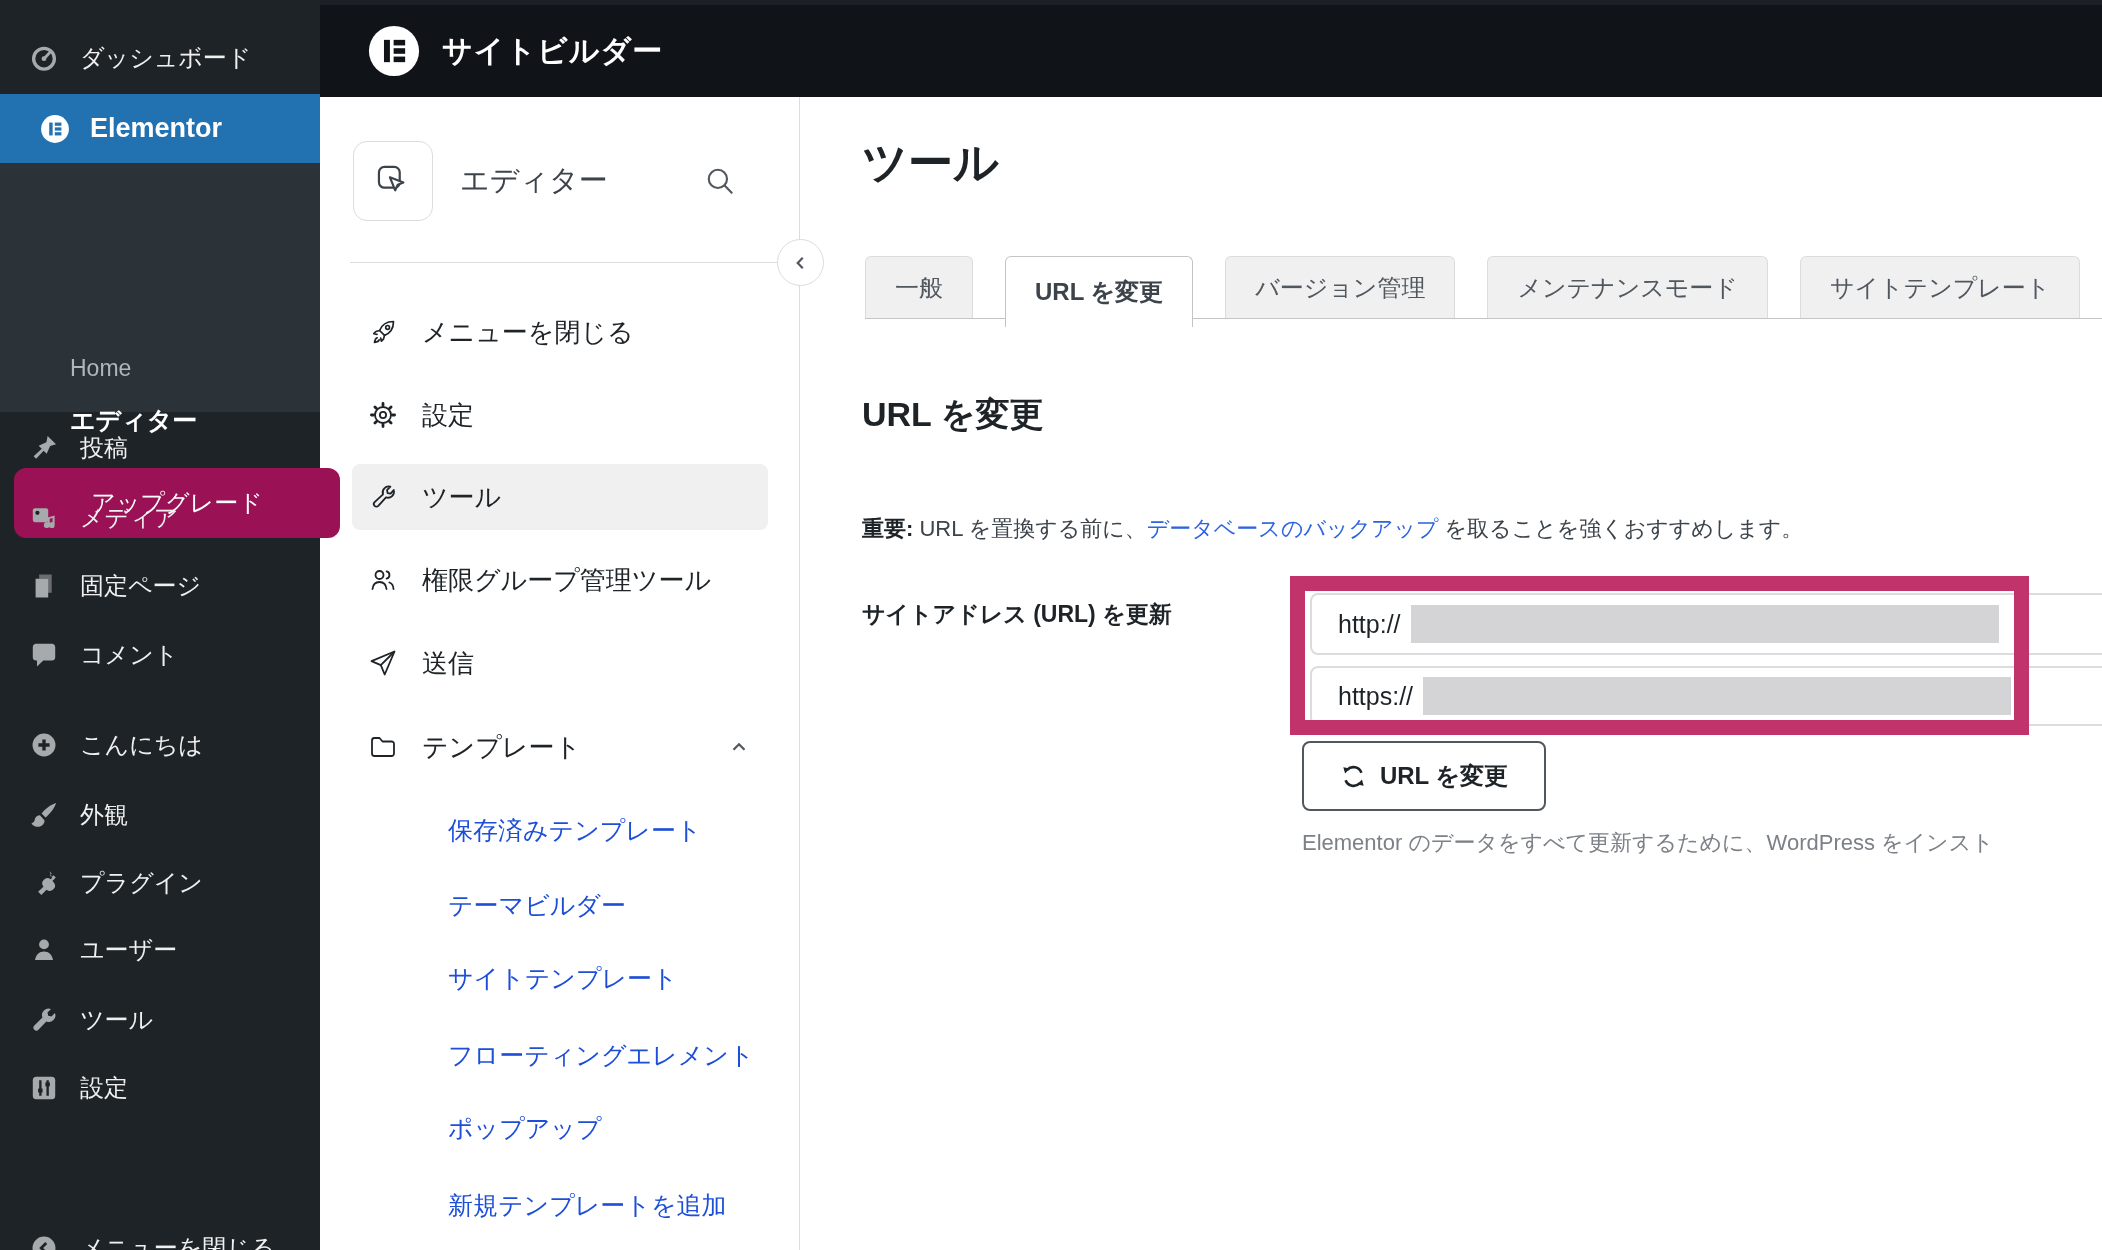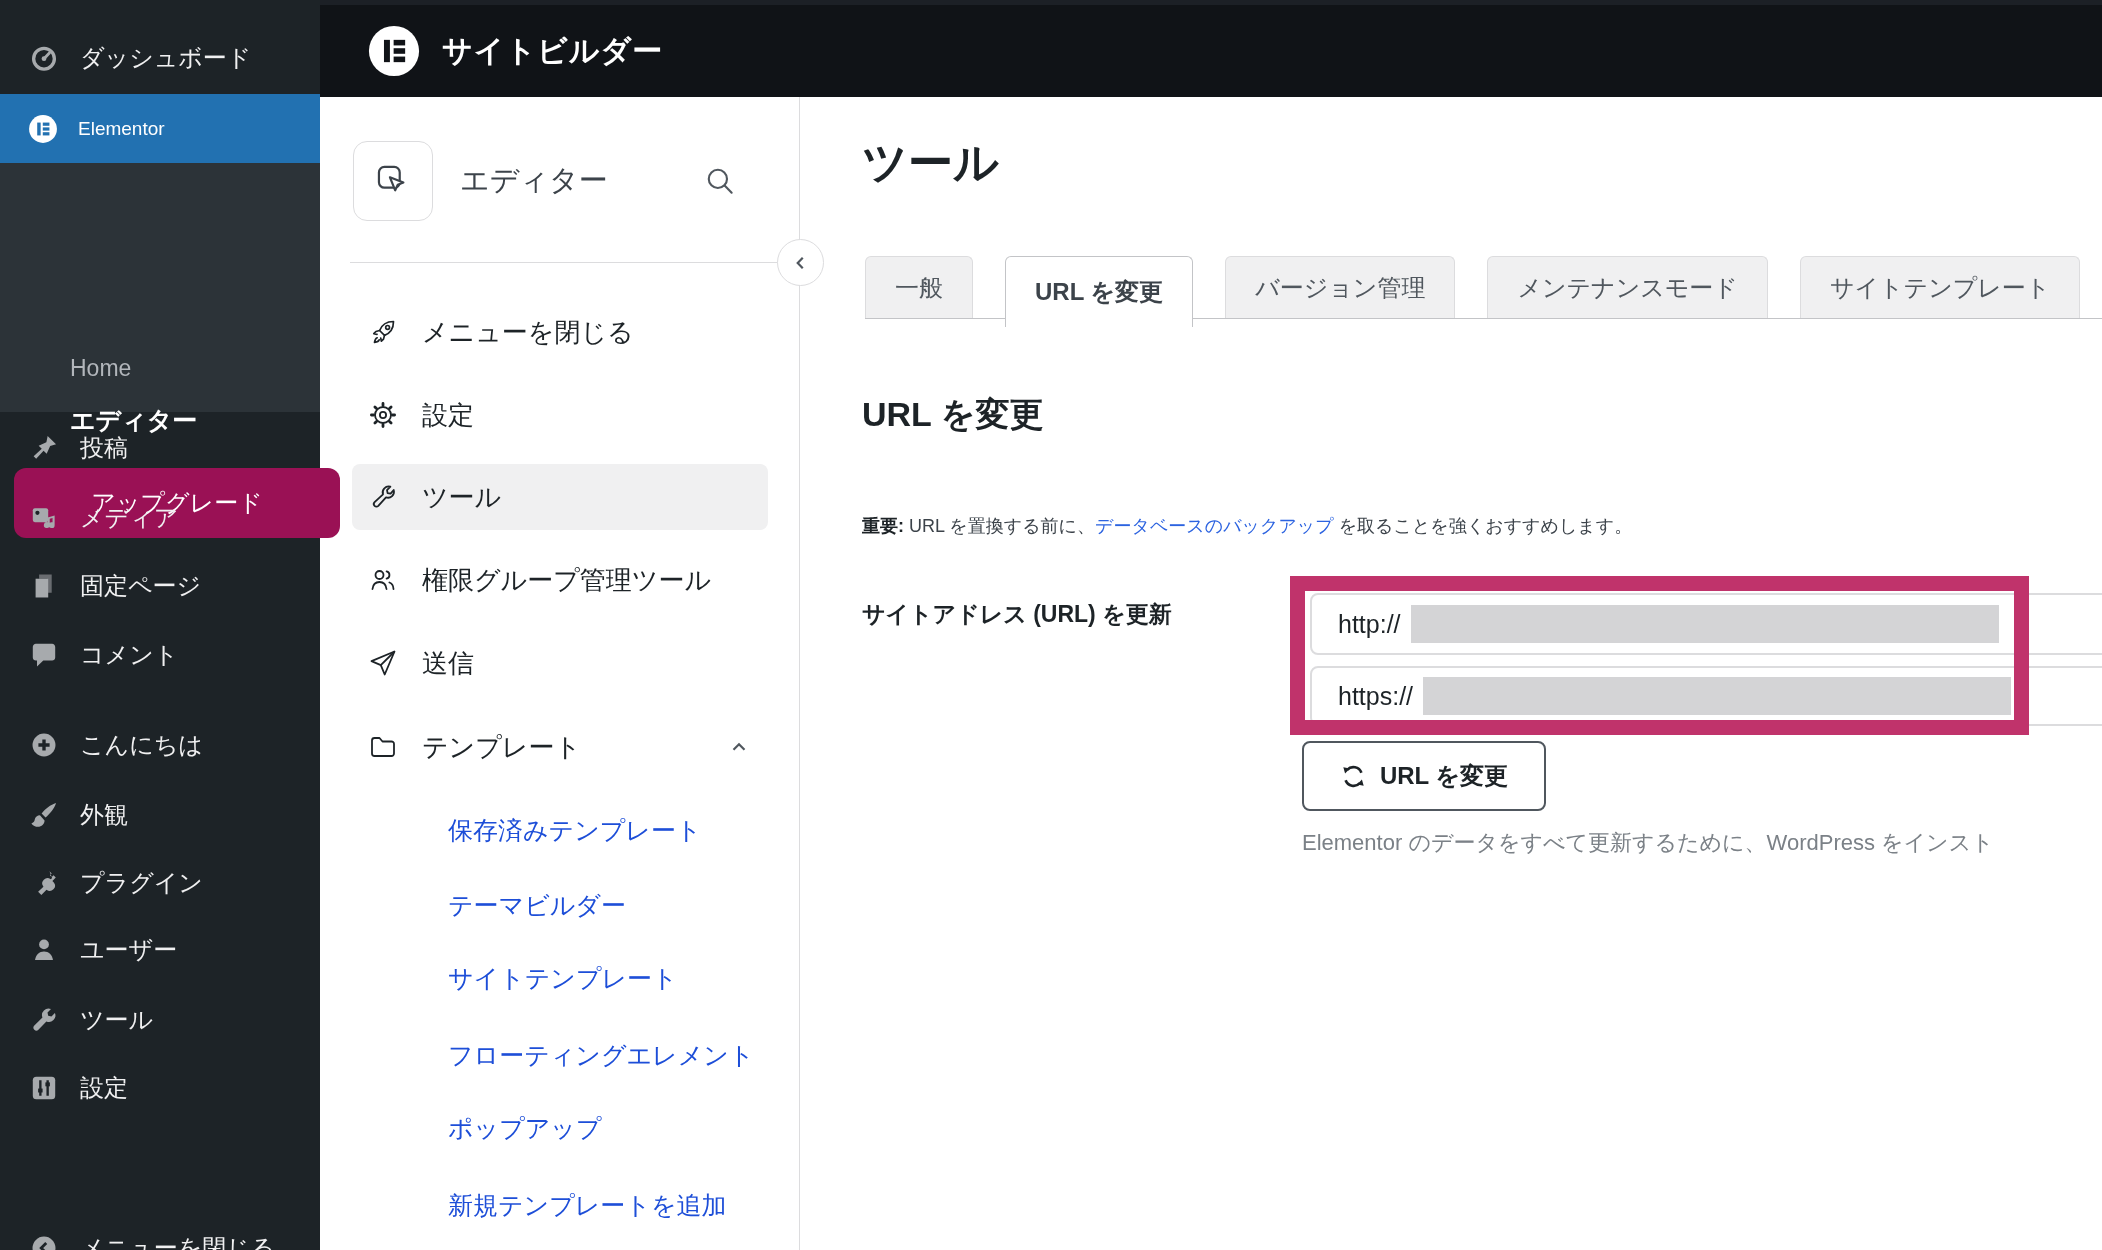--- a/index.html
+++ b/index.html
@@ -5,21 +5,21 @@
   * { margin:0; padding:0; box-sizing:border-box; }
   html,body { background:#fff; }
   .root{
     position:relative; width:2102px; height:1250px; overflow:hidden;
     font-family:"Liberation Sans","DejaVu Sans",sans-serif; background:#fff;
   }
   
   .admin-sidebar{ position:absolute; left:0; top:0; width:320px; height:1250px; background:#1d2327; z-index:5;}
   .as-row{ position:absolute; left:0; width:100%; height:60px; display:flex; align-items:center; gap:22px; padding-left:30px; color:#f0f0f1; font-size:24px; cursor:pointer;}
   .as-row svg{ flex:0 0 auto; width:28px; height:28px; color:#a7aaad;}
-  .as-elementor{ position:absolute; left:0; top:94px; width:100%; height:69px; background:#2271b1; display:flex; align-items:center; gap:20px; padding-left:28px; color:#fff; font-size:19px; font-weight:400; cursor:pointer;}
+  .as-elementor{ position:absolute; left:0; top:94px; width:100%; height:69px; background:#2271b1; display:flex; align-items:center; gap:20px; padding-left:40px; color:#fff; font-size:27px; font-weight:700; cursor:pointer;}
   .as-submenu{ position:absolute; left:0; top:163px; width:100%; height:249px; background:#2c3338;}
   .as-sub-home{ position:absolute; left:70px; top:183px; height:44px; display:flex; align-items:center; color:#b2b6bb; font-size:23px; cursor:pointer;}
   .as-sub-editor{ position:absolute; left:70px; top:233px; height:48px; display:flex; align-items:center; color:#fff; font-size:25px; font-weight:700; cursor:pointer;}
   .as-upgrade{ position:absolute; left:14px; top:305px; width:326px; height:70px; background:#9a1155; border:none; border-radius:12px; color:#fff; font-size:24px; font-family:inherit; cursor:pointer;}
   
   .topbar{ position:absolute; left:320px; top:0; width:1782px; height:97px; background:#101317; border-top:5px solid #1c2026;}
   .topbar-logo{ position:absolute; left:48px; top:20px; width:52px; height:52px;}
   .topbar-title{ position:absolute; left:122px; top:0; height:92px; display:flex; align-items:center; color:#fff; font-size:30px; font-weight:600; letter-spacing:1px;}
   
   .panel{ position:absolute; left:320px; top:97px; width:480px; height:1153px; background:#fff; border-right:1px solid #dcdcde;}
@@ -33,21 +33,21 @@
   .p-row-active{ left:32px; width:416px; height:66px; background:#f0f0f1; border-radius:8px; padding-left:16px;}
   .p-chevron{ position:absolute; left:408px; width:22px !important; height:22px !important;}
   .p-sub{ position:absolute; left:128px; height:34px; display:flex; align-items:center; font-size:25px; color:#1d4ed8; cursor:pointer;}
   
   .main{ position:absolute; left:801px; top:97px; width:1301px; height:1153px; background:#fff; overflow:hidden;}
   .page-title{ position:absolute; left:61px; top:36px; font-size:45px; font-weight:700; color:#1d2327;}
   .tabs{ position:absolute; left:64px; top:150px; right:0; height:72px; border-bottom:1px solid #c3c4c7; display:flex; align-items:flex-end; gap:32px;}
   .tab{ height:62px; display:flex; align-items:center; padding:0 29px; background:#f0f0f1; border:1px solid #dcdcde; border-bottom:none; border-radius:6px 6px 0 0; font-size:24px; color:#50575e; white-space:nowrap; cursor:pointer;}
   .tab-active{ height:71px; margin-bottom:-9px; background:#fff; border:1px solid #c3c4c7; border-bottom:none; color:#3c434a; font-weight:700; position:relative; z-index:2;}
   .section-title{ position:absolute; left:61px; top:295px; font-size:34px; font-weight:700; color:#1d2327;}
-  .important{ position:absolute; left:61px; top:417px; font-size:18px; color:#3c434a; white-space:nowrap;}
+  .important{ position:absolute; left:61px; top:417px; font-size:22px; color:#3c434a; white-space:nowrap;}
   .important b{ color:#1d2327;}
   .important a{ color:#2c63e0; text-decoration:none; cursor:pointer;}
   .field-label{ position:absolute; left:61px; top:502px; font-size:23px; font-weight:700; color:#1d2327;}
   .url-input{ position:absolute; left:509px; width:920px; background:#fff; border:2px solid #dcdcde; border-radius:8px; display:flex; align-items:center; padding-left:26px; font-size:25px; color:#1d2327;}
   .url-input-1{ top:496px; height:62px;}
   .url-input-2{ top:569px; height:60px;}
   .redact{ display:inline-block; width:588px; height:38px; background:#d4d4d6; margin-left:10px;}
   .annotation-box{ position:absolute; left:489px; top:479px; width:739px; height:159px; border:15px solid #c0336b; z-index:3; pointer-events:none;}
   .replace-btn{ position:absolute; left:501px; top:644px; width:244px; height:70px; background:#fff; border:2px solid #50575e; border-radius:8px; display:flex; align-items:center; justify-content:center; gap:13px; font-size:24px; font-weight:600; color:#1d2327; font-family:inherit; cursor:pointer;}
   .helper{ position:absolute; left:501px; top:731px; font-size:22px; color:#7b8187; white-space:nowrap;}

